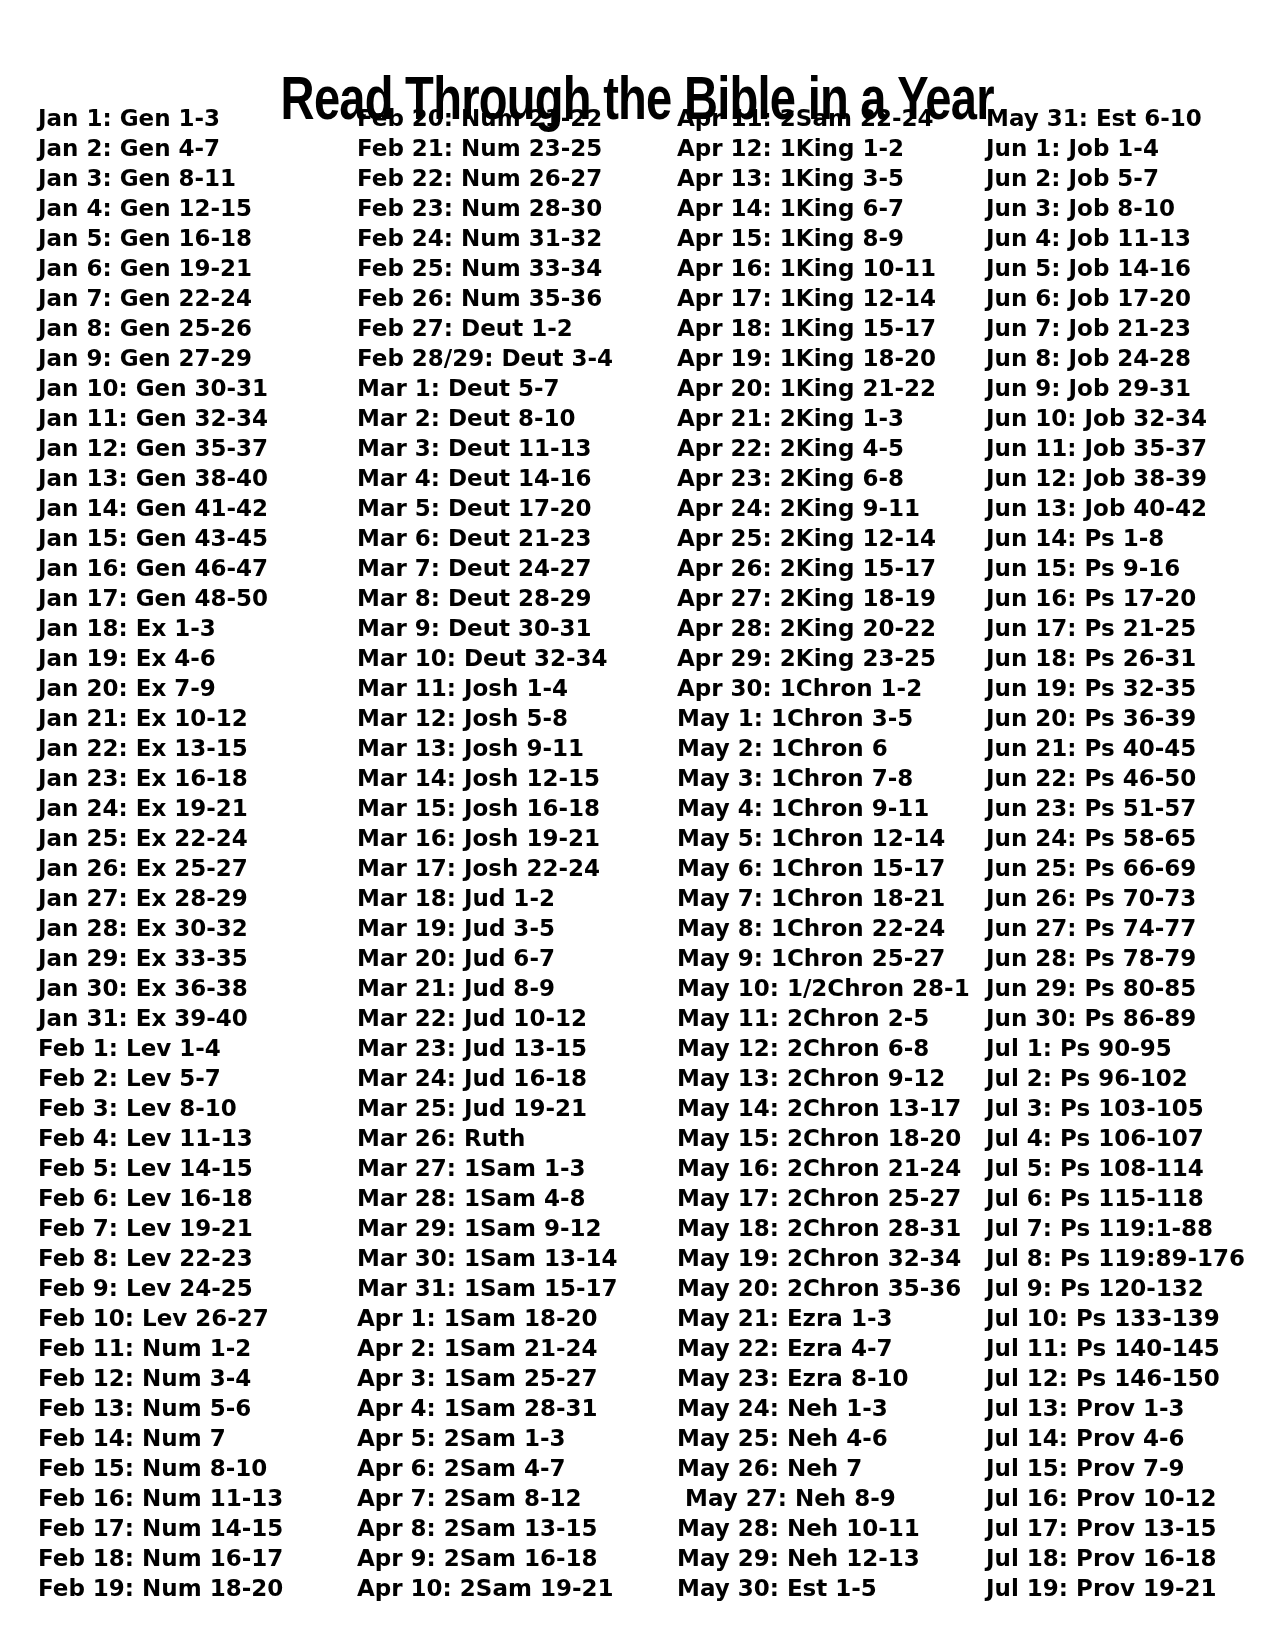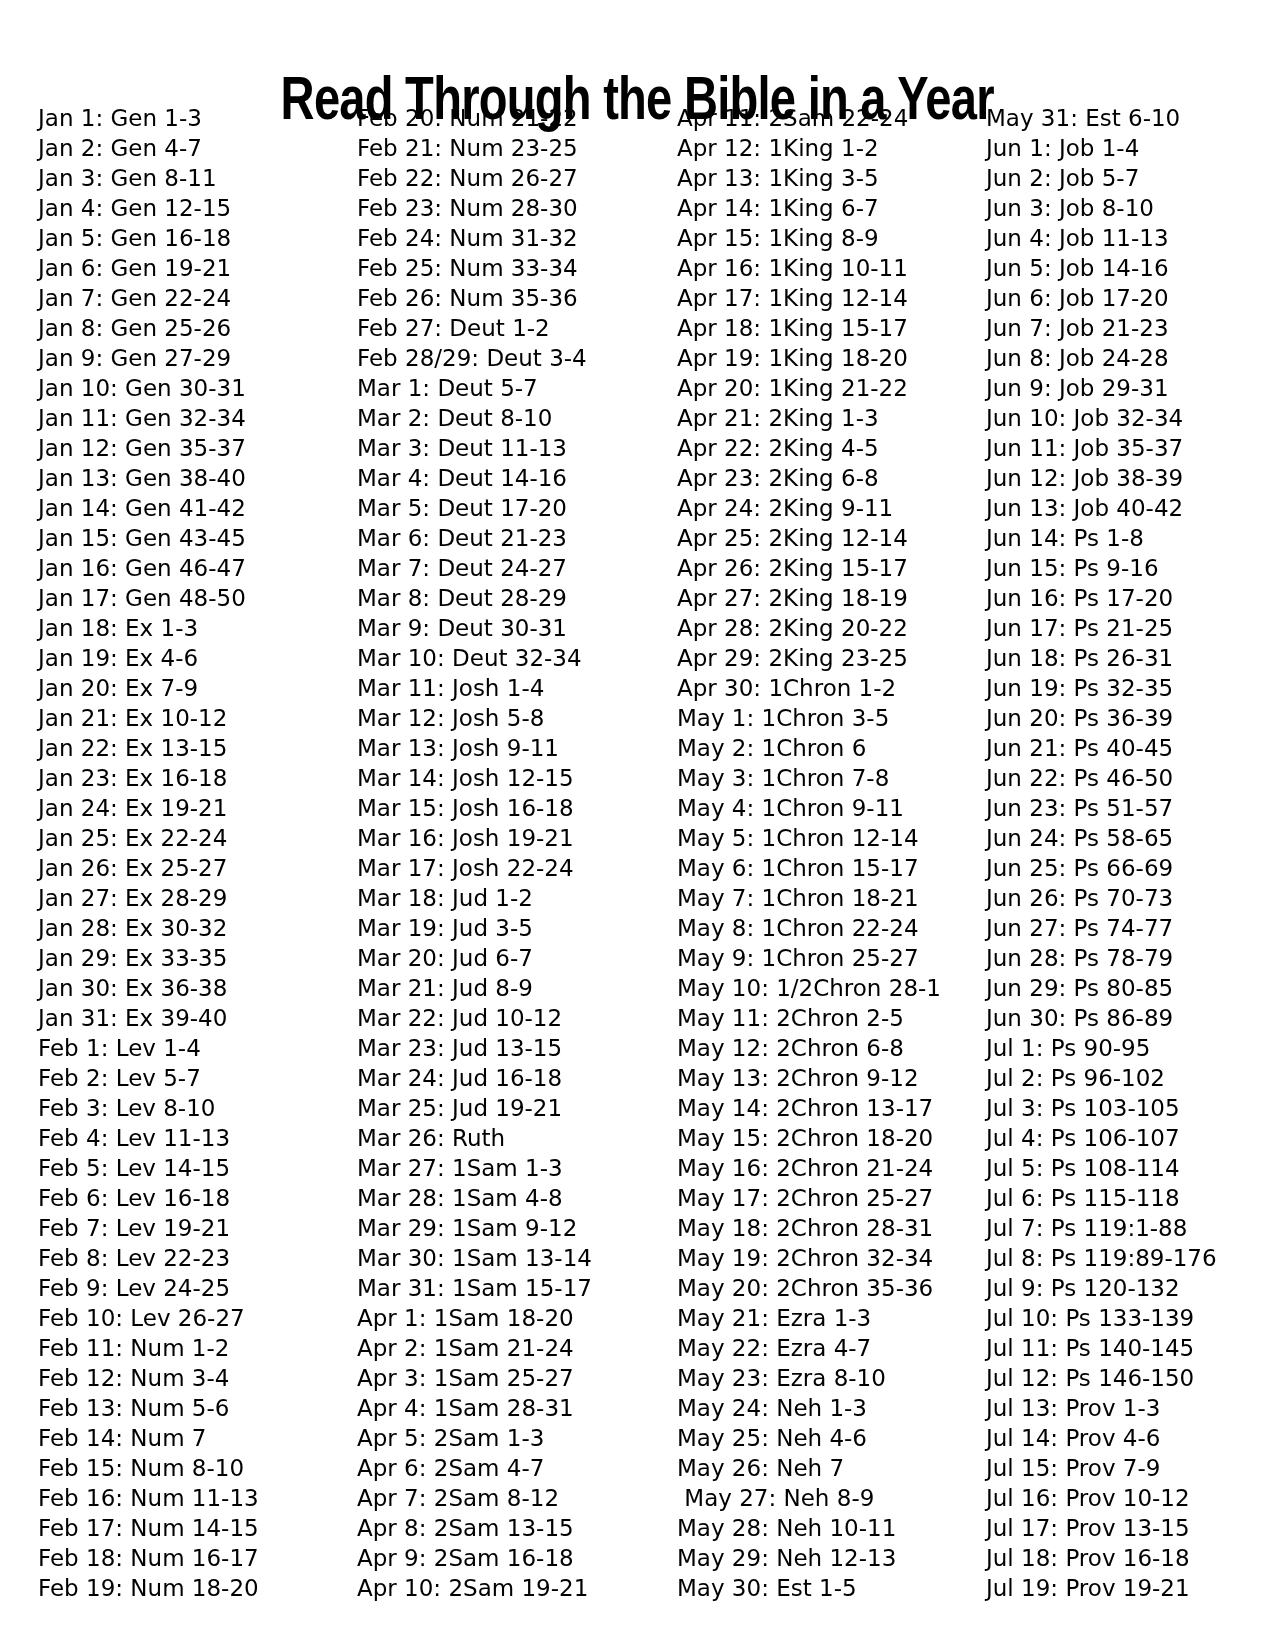--- a/index.html
+++ b/index.html
@@ -33,20 +33,21 @@
     display: inline-block;
     transform: scaleX(0.76);
     transform-origin: center;
   }
   .col {
     position: absolute;
     top: 103px;
     font-size: 23px;
     line-height: 30px;
     white-space: pre;
+    font-weight: bold;
   }
   .col-1 { left: 38px; }
   .col-2 { left: 357px; }
   .col-3 { left: 677px; }
   .col-4 { left: 986px; }
   .entry {
     height: 30px;
   }
 </style>
 </head>

